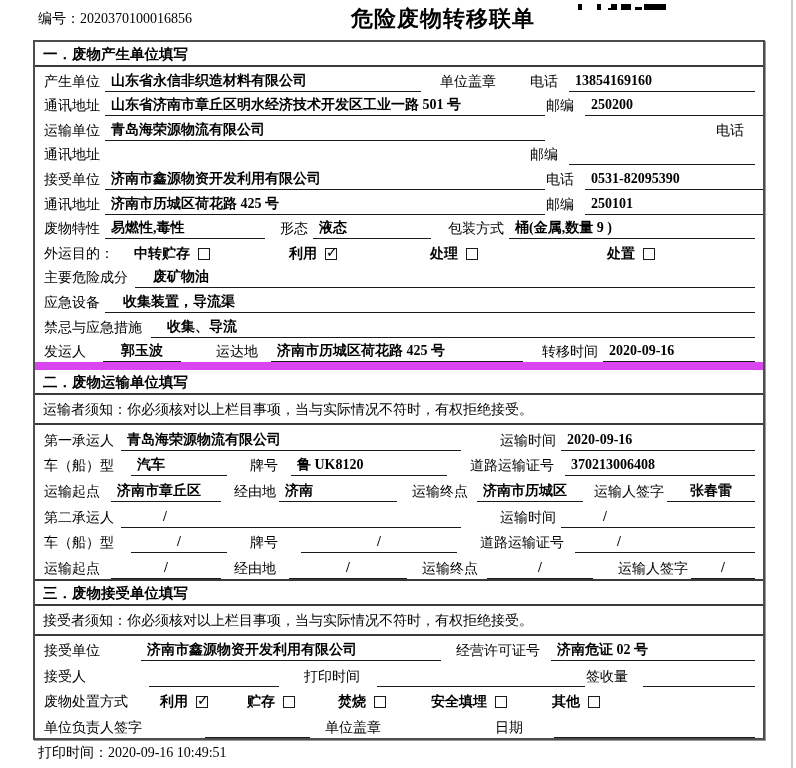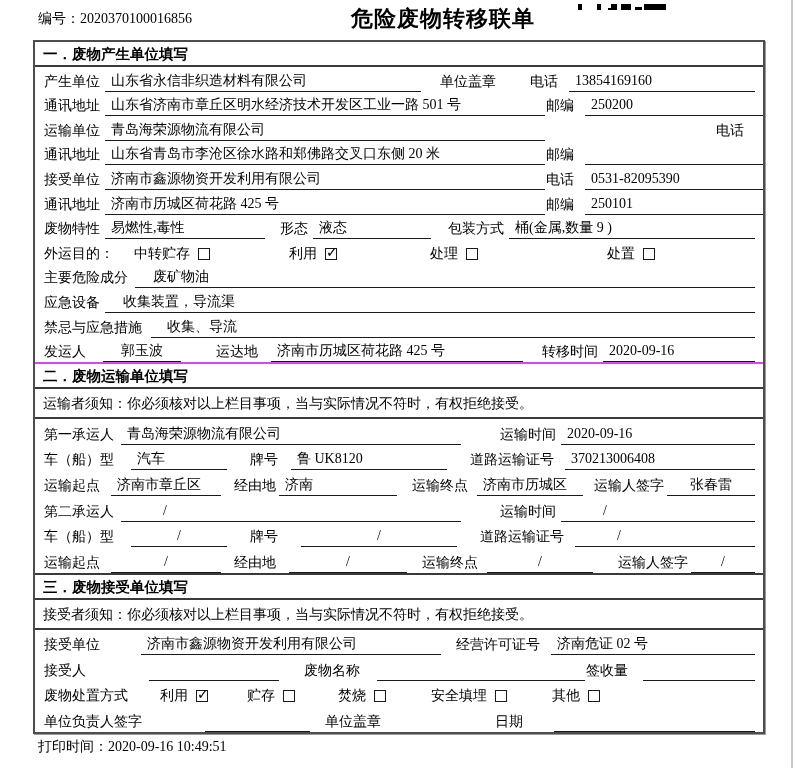--- a/index.html
+++ b/index.html
@@ -11,39 +11,39 @@
   .qr { position:absolute; top:0; left:578px; width:88px; height:10px; overflow:hidden; }
 
   .doc-header { position:relative; height:40px; padding-top:8px; }
   .doc-no { position:absolute; left:38px; top:10px; font-size:14px; }
   .doc-title { position:absolute; left:90px; right:0; top:4px; text-align:center;
                font-size:22px; font-weight:700; letter-spacing:1px; }
 
   .form-table { margin-left:33px; width:732px; border:2px solid #4d4d4d;
                 box-shadow:1px 1px 0 #9a9a9a; background:#fff; }
 
-  .section2 { border-top:2px solid #d946ef; }
+  .section2 { border-top:8px solid #d946ef; }
   .section3 { border-top:2px solid #3a3a3a; }
 
   .sec-title { font-weight:700; font-size:14.5px; line-height:20px; padding:2px 8px 1px 8px;
                border-bottom:2px solid #3a3a3a; }
   .notice { font-size:14px; line-height:22px; padding:4px 8px; height:30px;
             border-bottom:2px solid #3a3a3a; white-space:nowrap; overflow:hidden; }
 
   .row { display:flex; align-items:flex-end; padding:0 8px; height:24.6px;
          font-size:14px; white-space:nowrap; overflow:hidden; }
   .s2row, .s3row { height:25.6px; }
   .lbl { line-height:21px; padding:0 1px; flex:none; }
-  .val { line-height:21px; border-bottom:1px solid #1a1a1a; padding:0 6px; flex:none; overflow:hidden; }
+  .val { line-height:21px; border-bottom:1px solid #1a1a1a; padding:0 6px; flex:none; overflow:hidden;font-weight:bold; }
   .grow { flex:1 1 auto; }
   .rt { margin-left:auto; display:flex; align-items:flex-end; flex:none; }
   .ctr { text-align:center; }
   .slashL { padding-left:42px; }
 
-  .opt { display:flex; align-items:flex-end; flex:none; }
+  .opt { display:flex; align-items:flex-end; flex:none;font-weight:bold; }
   .cb { width:12px; height:12px; border:1px solid #1a1a1a; margin:0 0 4px 7px;
         position:relative; flex:none; background:#fff; }
   .cb.checked::after { content:"\2713"; position:absolute; left:0px; top:-5px;
         font-size:14px; font-weight:700; font-family:"DejaVu Sans",sans-serif; }
 
   .print-time { margin:4px 0 0 38px; font-size:14px; }
 </style>
 </head>
 <body>
 
@@ -94,21 +94,20 @@
       <div class="row">
         <span class="lbl" style="width:62px">运输单位</span>
         <span class="val" style="width:440px">青岛海荣源物流有限公司</span>
         <span class="rt">
             <span class="lbl" style="width:40px">电话</span>
           </span>
       </div>
 
       <div class="row">
         <span class="lbl" style="width:62px">通讯地址</span>
-        <span class="val" style="width:440px">山东省青岛市李沧区徐水路和郑佛路交叉口东侧 20 米</span>
         <span class="rt">
             <span class="lbl" style="width:40px">邮编</span>
             <span class="val" style="width:186px"></span>
           </span>
       </div>
 
       <div class="row">
         <span class="lbl" style="width:62px">接受单位</span>
         <span class="val" style="width:440px">济南市鑫源物资开发利用有限公司</span>
         <span class="rt">
@@ -247,21 +246,21 @@
       <div class="row s3row">
         <span class="lbl" style="width:62px">接受单位</span>
         <span class="val" style="width:300px;margin-left:36px">济南市鑫源物资开发利用有限公司</span>
         <span class="lbl" style="margin-left:14px;width:90px">经营许可证号</span>
         <span class="val grow" style="margin-left:6px">济南危证 02 号</span>
       </div>
 
       <div class="row s3row">
         <span class="lbl" style="width:48px">接受人</span>
         <span class="val" style="width:130px;margin-left:58px"></span>
-        <span class="lbl" style="margin-left:24px;width:62px">废物名称</span>
+        <span class="lbl" style="margin-left:24px;width:62px">打印时间</span>
         <span class="val" style="width:208px;margin-left:12px"></span>
         <span class="lbl" style="width:48px">签收量</span>
         <span class="val grow" style="margin-left:10px"></span>
       </div>
 
       <div class="row s3row">
         <span class="lbl">废物处置方式</span>
         <span class="opt" style="margin-left:30px">
             <span class="lbl">利用</span>
             <span class="cb checked"></span>

